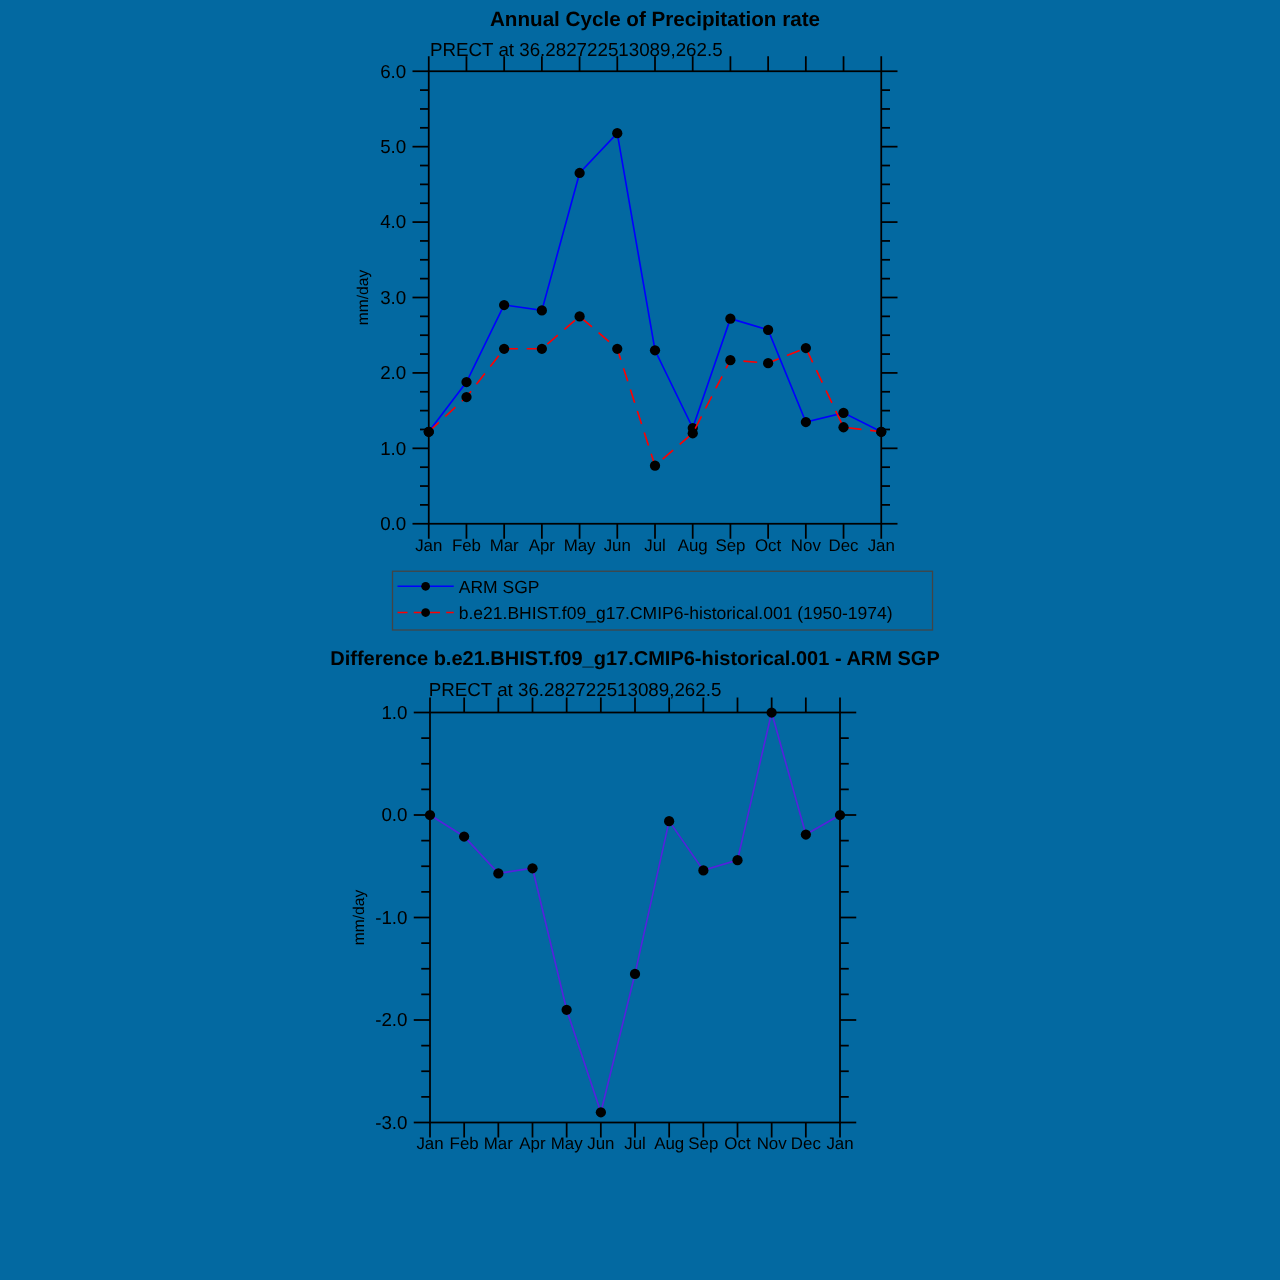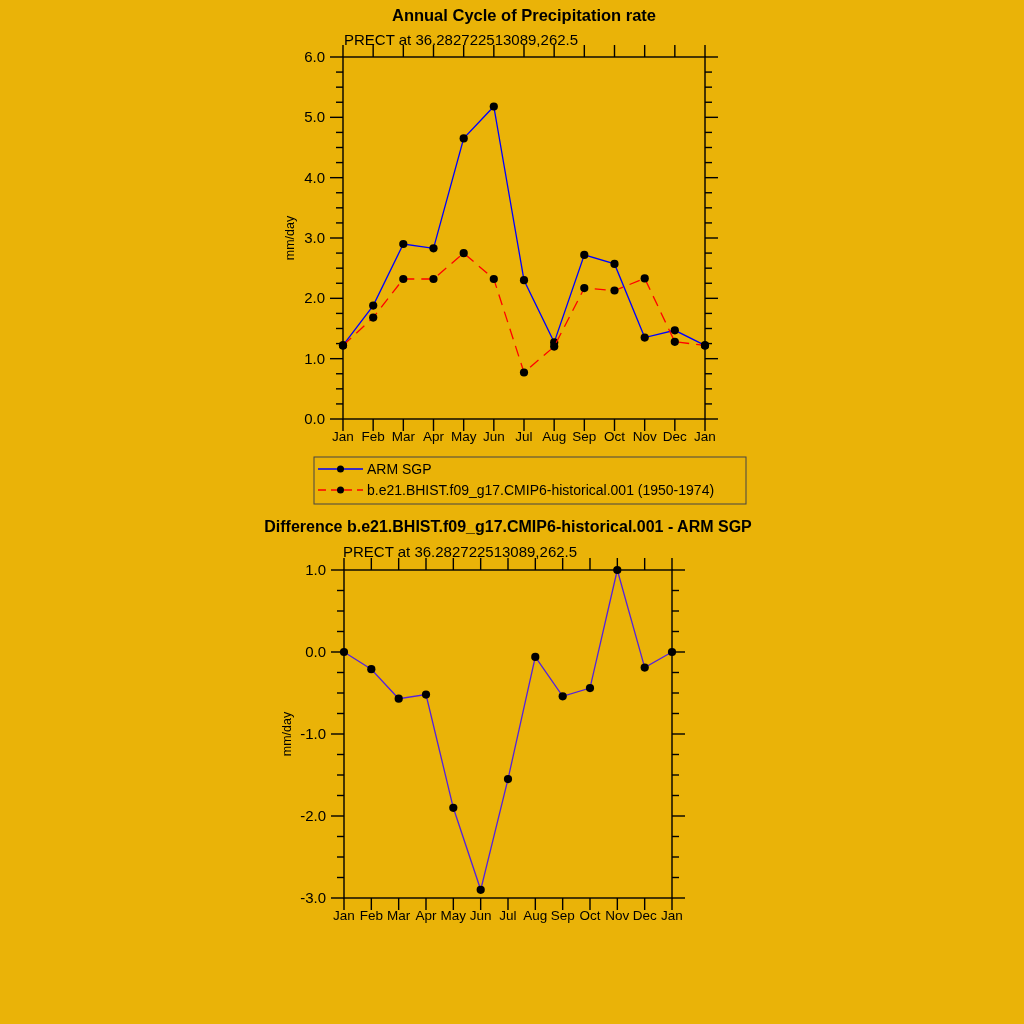--- a/index.html
+++ b/index.html
@@ -1,20 +1,20 @@
 <!DOCTYPE html>
 <html><head>
 <meta charset="utf-8">
 <style>
   html, body { margin: 0; padding: 0; background: #ffffff; }
   .canvas {
     position: relative;
     width: 1024px;
     height: 1024px;
-    background: #eab308;
+    background: #0369a1;
     font-family: "Liberation Sans", sans-serif;
     overflow: hidden;
     text-align: right;
   }
   svg text {
     fill: #000000;
     font-family: "Liberation Sans", sans-serif;
   }
   .chart-title   { font-size: 16.5px; font-weight: bold; }
   .chart-title2  { font-size: 16px;   font-weight: bold; }

